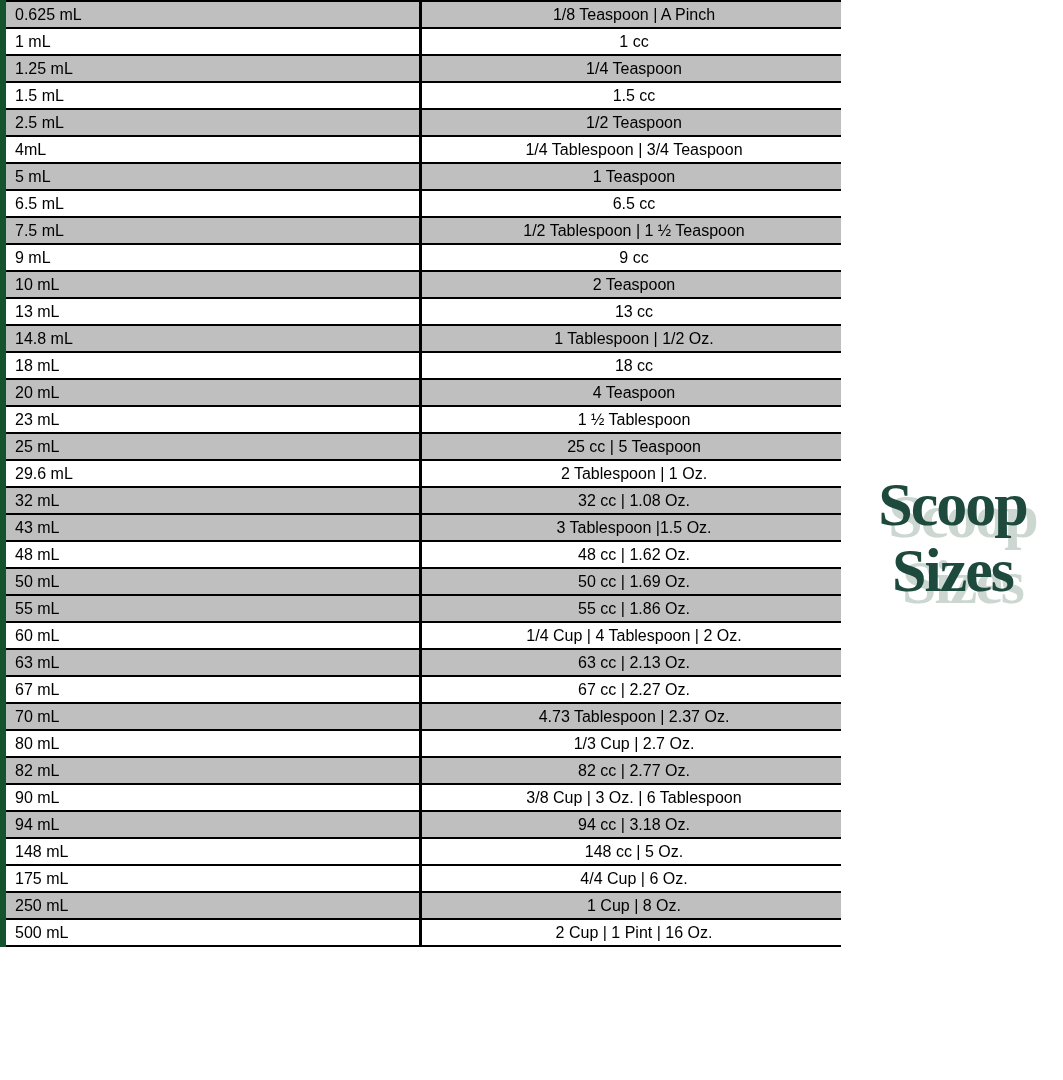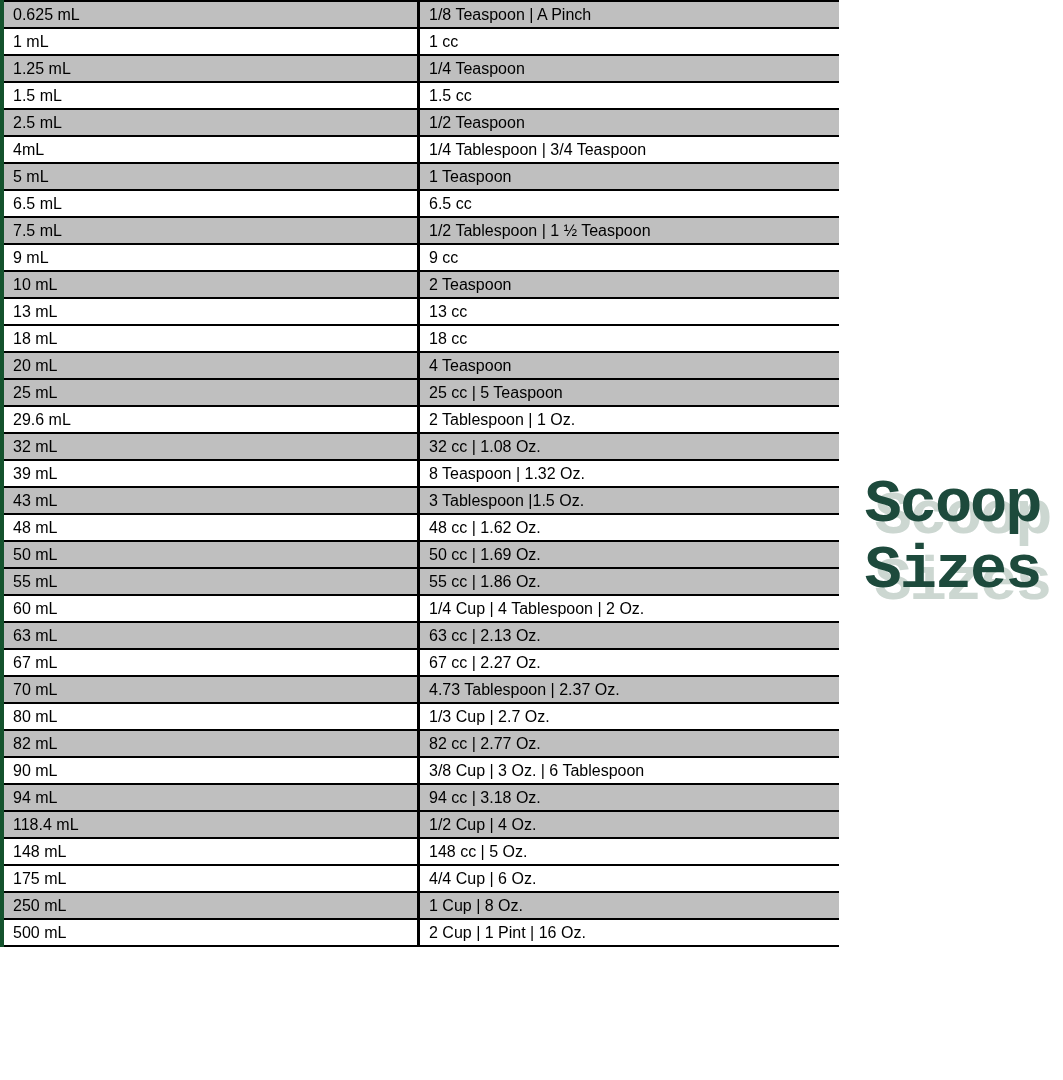--- a/index.html
+++ b/index.html
@@ -24,35 +24,36 @@
     padding: 0 4px 0 9px;
     vertical-align: middle;
     white-space: nowrap;
     overflow: hidden;
     border-top: 2px solid #000000;
     border-bottom: 2px solid #000000;
     background: #ffffff;
   }
   table.conv td.ml {
     width: 400px;
-    border-left: 4px solid #14532d;
+    border-left: 6px solid #14532d;
   }
   table.conv td.equiv {
     width: 406px;
     border-left: 3px solid #000000;
     border-right: 0;
+    text-align: center;
   }
   table.conv tr.shaded td { background: #bfbfbf; }
   .logo {
     position: absolute;
     left: 842px;
     top: 472px;
     width: 221px;
     text-align: center;
-    font-family: Liberation Mono, monospace;
+    font-family: Liberation Serif, serif;
     font-weight: bold;
     font-size: 62px;
     line-height: 1.06;
     letter-spacing: -2px;
     color: #1d4a3c;
     text-shadow: 10px 12px 0 #ccd7d1;
     user-select: none;
   }
 </style>
 </head>
@@ -101,44 +102,48 @@
     <td class="equiv">9 cc</td>
   </tr>
       <tr class="shaded">
     <td class="ml">10 mL</td>
     <td class="equiv">2 Teaspoon</td>
   </tr>
       <tr>
     <td class="ml">13 mL</td>
     <td class="equiv">13 cc</td>
   </tr>
+      <tr class="shaded">
+    <td class="ml">14.8 mL</td>
+    <td class="equiv">1 Tablespoon | 1/2 Oz.</td>
+  </tr>
       <tr>
     <td class="ml">18 mL</td>
     <td class="equiv">18 cc</td>
   </tr>
       <tr class="shaded">
     <td class="ml">20 mL</td>
     <td class="equiv">4 Teaspoon</td>
   </tr>
+      <tr>
+    <td class="ml">23 mL</td>
+    <td class="equiv">1 ½ Tablespoon</td>
+  </tr>
       <tr class="shaded">
     <td class="ml">25 mL</td>
     <td class="equiv">25 cc | 5 Teaspoon</td>
   </tr>
       <tr>
     <td class="ml">29.6 mL</td>
     <td class="equiv">2 Tablespoon | 1 Oz.</td>
   </tr>
       <tr class="shaded">
     <td class="ml">32 mL</td>
     <td class="equiv">32 cc | 1.08 Oz.</td>
   </tr>
-      <tr>
-    <td class="ml">39 mL</td>
-    <td class="equiv">8 Teaspoon | 1.32 Oz.</td>
-  </tr>
       <tr class="shaded">
     <td class="ml">43 mL</td>
     <td class="equiv">3 Tablespoon |1.5 Oz.</td>
   </tr>
       <tr>
     <td class="ml">48 mL</td>
     <td class="equiv">48 cc | 1.62 Oz.</td>
   </tr>
       <tr class="shaded">
     <td class="ml">50 mL</td>
@@ -172,24 +177,20 @@
     <td class="ml">82 mL</td>
     <td class="equiv">82 cc | 2.77 Oz.</td>
   </tr>
       <tr>
     <td class="ml">90 mL</td>
     <td class="equiv">3/8 Cup | 3 Oz. | 6 Tablespoon</td>
   </tr>
       <tr class="shaded">
     <td class="ml">94 mL</td>
     <td class="equiv">94 cc | 3.18 Oz.</td>
-  </tr>
-      <tr class="shaded">
-    <td class="ml">118.4 mL</td>
-    <td class="equiv">1/2 Cup | 4 Oz.</td>
   </tr>
       <tr>
     <td class="ml">148 mL</td>
     <td class="equiv">148 cc | 5 Oz.</td>
   </tr>
       <tr>
     <td class="ml">175 mL</td>
     <td class="equiv">4/4 Cup | 6 Oz.</td>
   </tr>
       <tr class="shaded">

